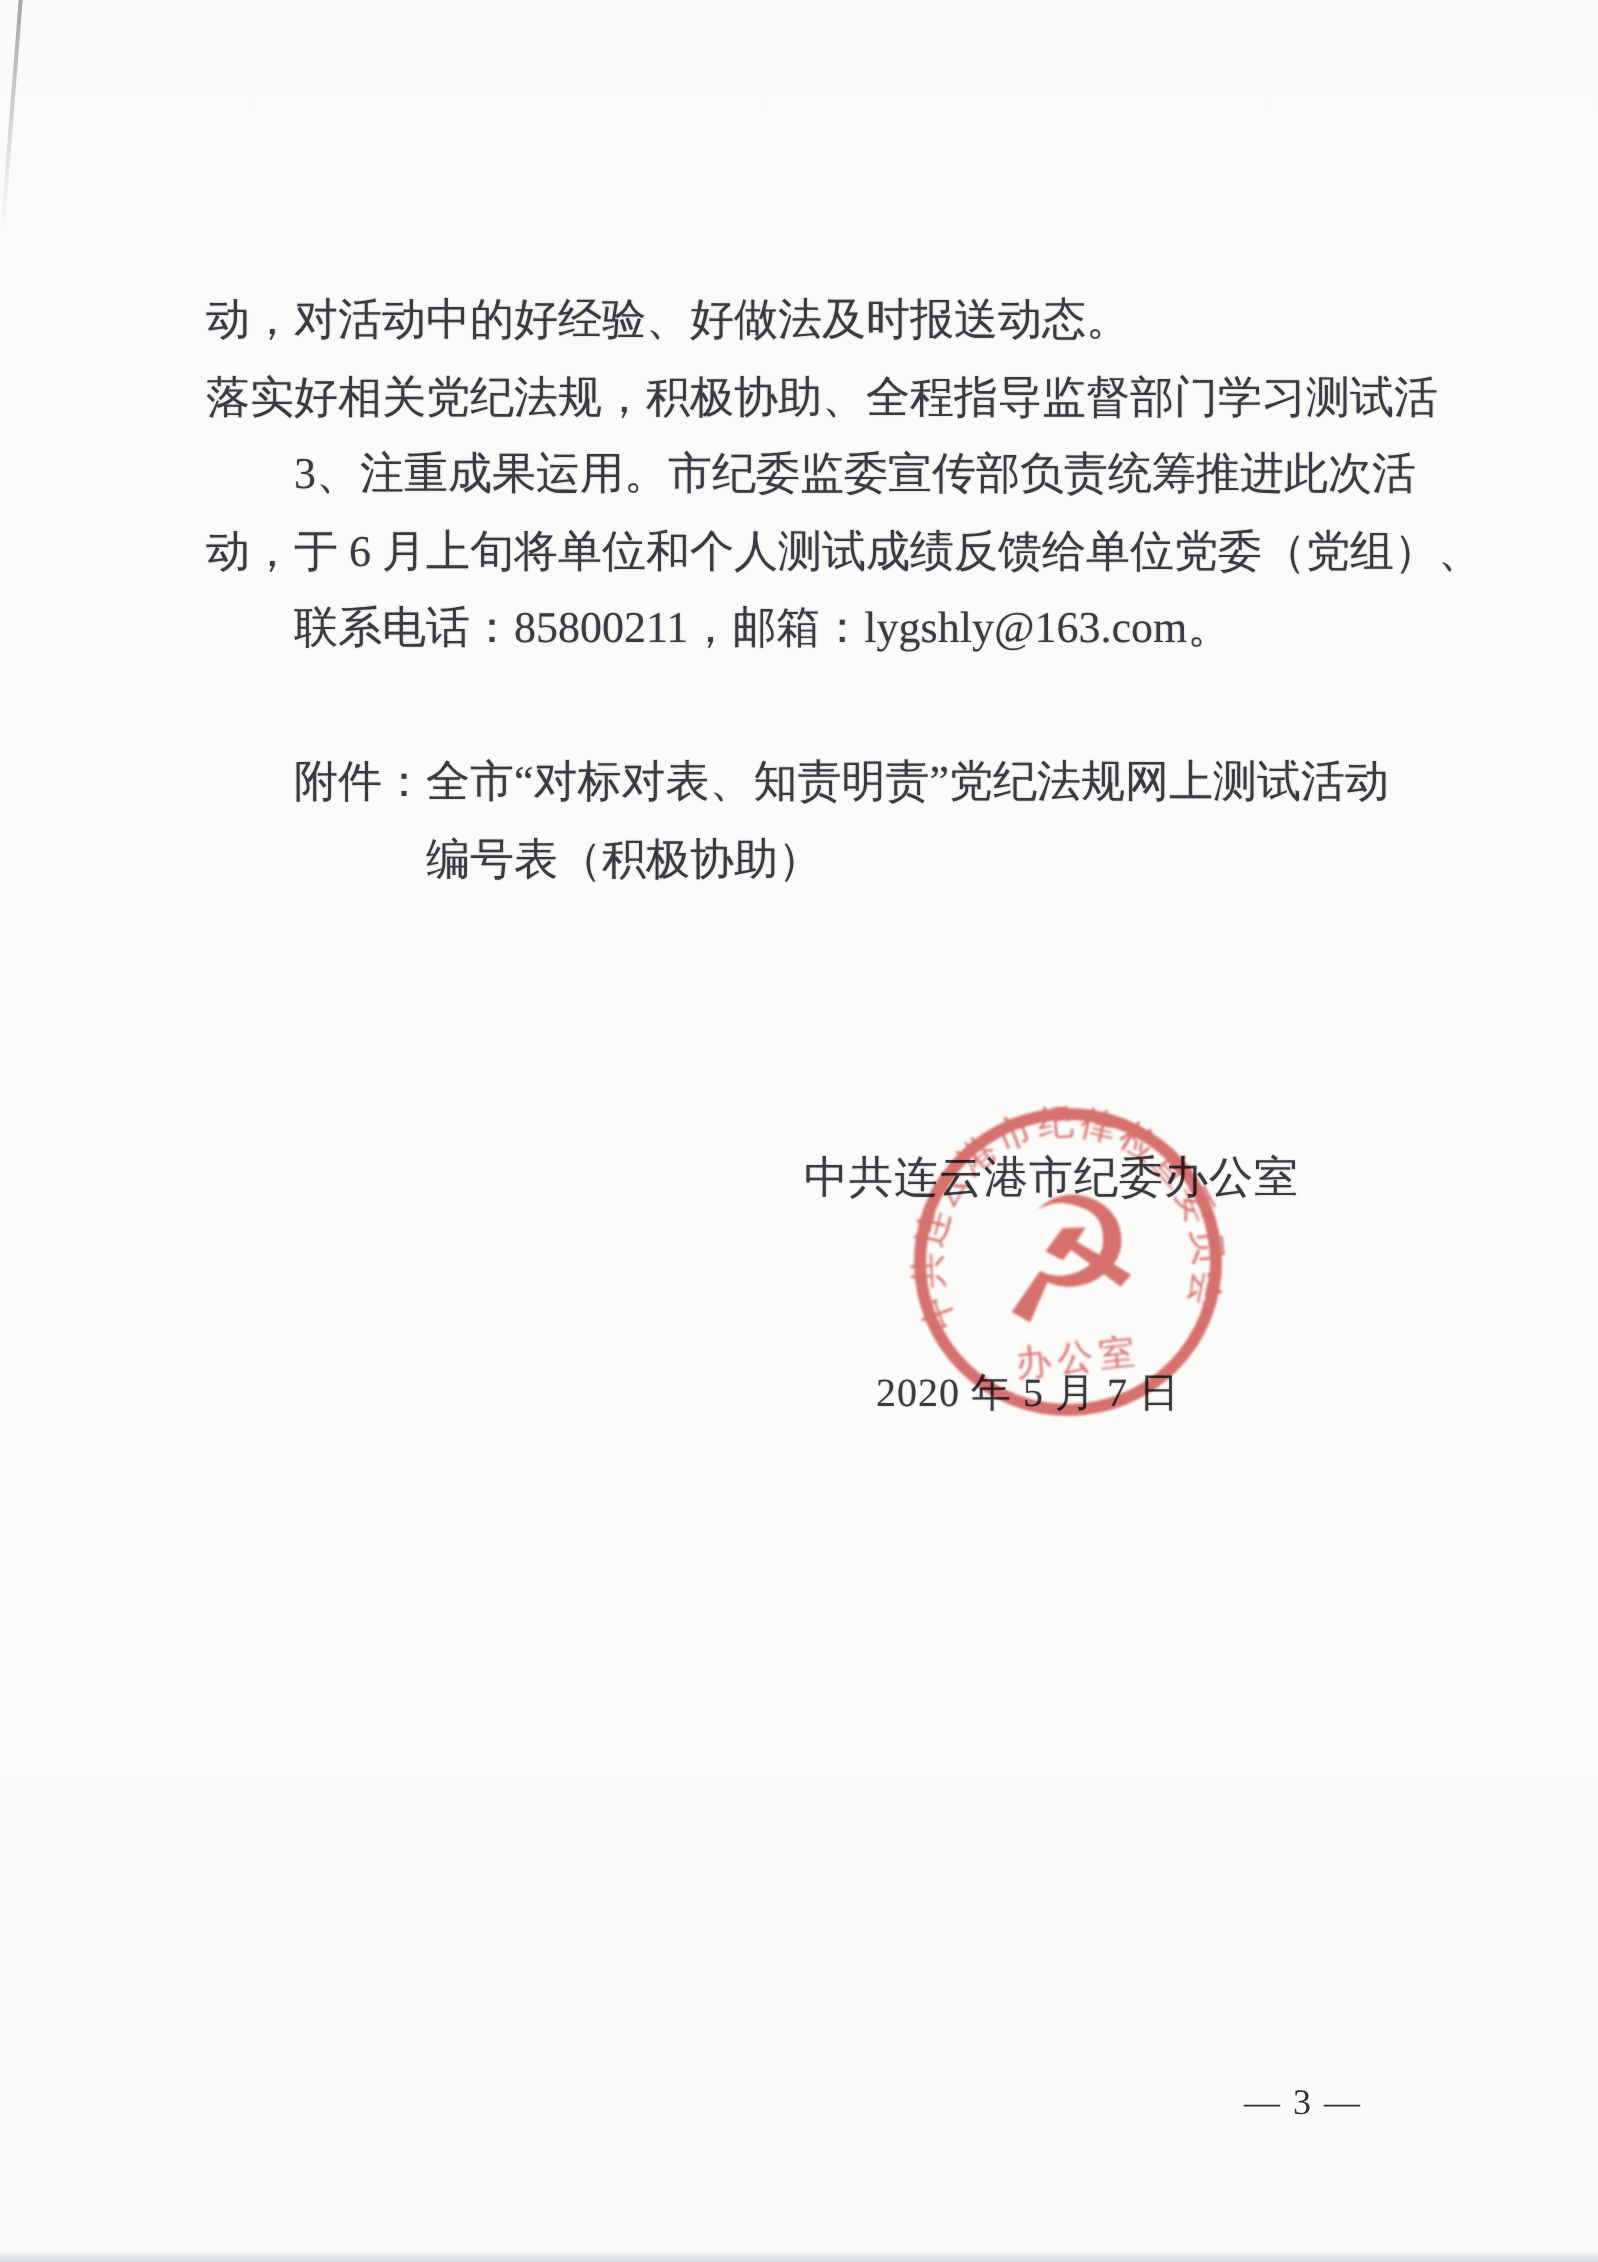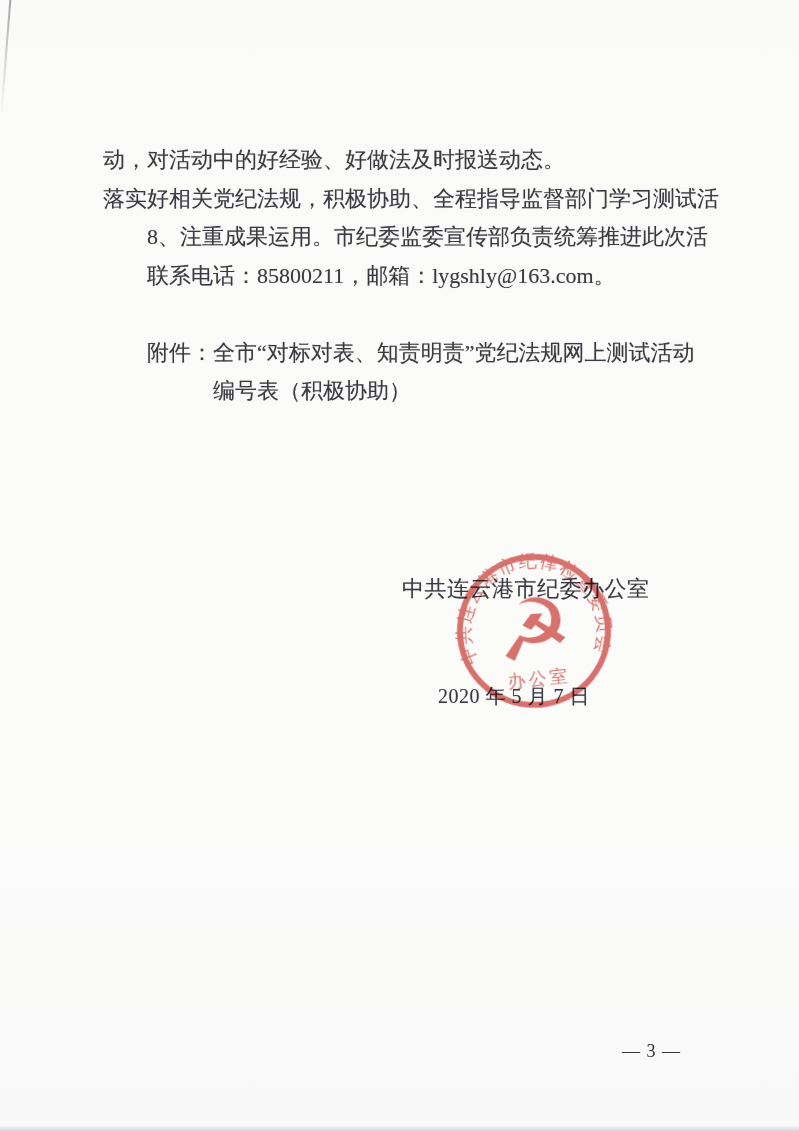--- a/index.html
+++ b/index.html
@@ -119,21 +119,22 @@
 </head>
 <body>
 
 <div class="scan-page">
 
   <div class="edge-line"></div>
 
   <div class="body-text">
     <div class="line">动，对活动中的好经验、好做法及时报送动态。</div>
     <div class="line">落实好相关党纪法规，积极协助、全程指导监督部门学习测试活</div>
-    <div class="line ind2">8、注重成果运用。市纪委监委宣传部负责统筹推进此次活</div>
+    <div class="line ind2">3、注重成果运用。市纪委监委宣传部负责统筹推进此次活</div>
+    <div class="line">动，于 6 月上旬将单位和个人测试成绩反馈给单位党委（党组）、</div>
     <div class="line ind2">联系电话：85800211，邮箱：lygshly@163.com。</div>
     <div class="line ind2 gap-above">附件：全市“对标对表、知责明责”党纪法规网上测试活动</div>
     <div class="line ind5">编号表（积极协助）</div>
   </div>
 
   <div class="sig-office">中共连云港市纪委办公室</div>
   <div class="sig-date">2020 年 5 月 7 日</div>
 
   <div class="seal">
     <svg viewBox="0 0 160 160" width="160" height="160" xmlns="http://www.w3.org/2000/svg">

